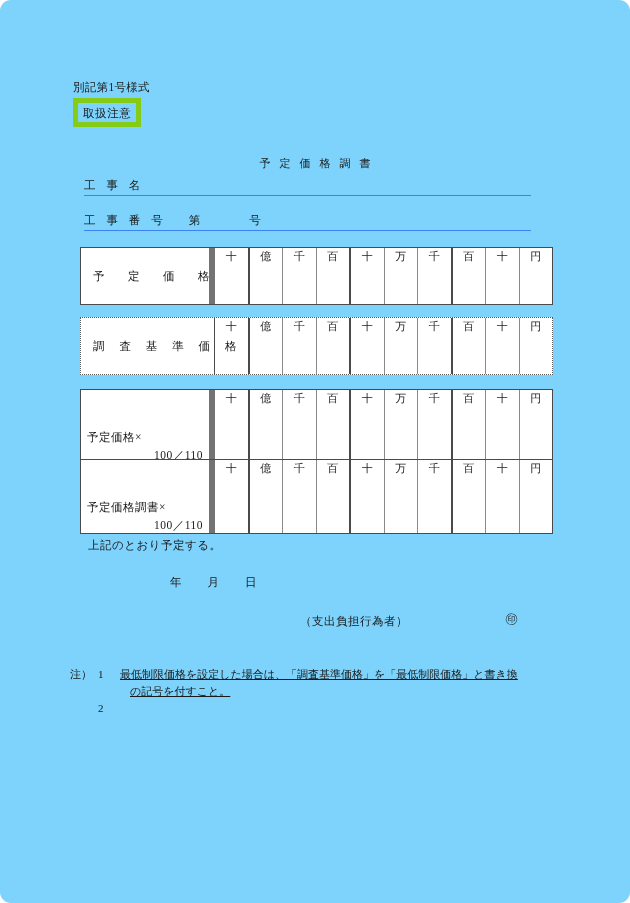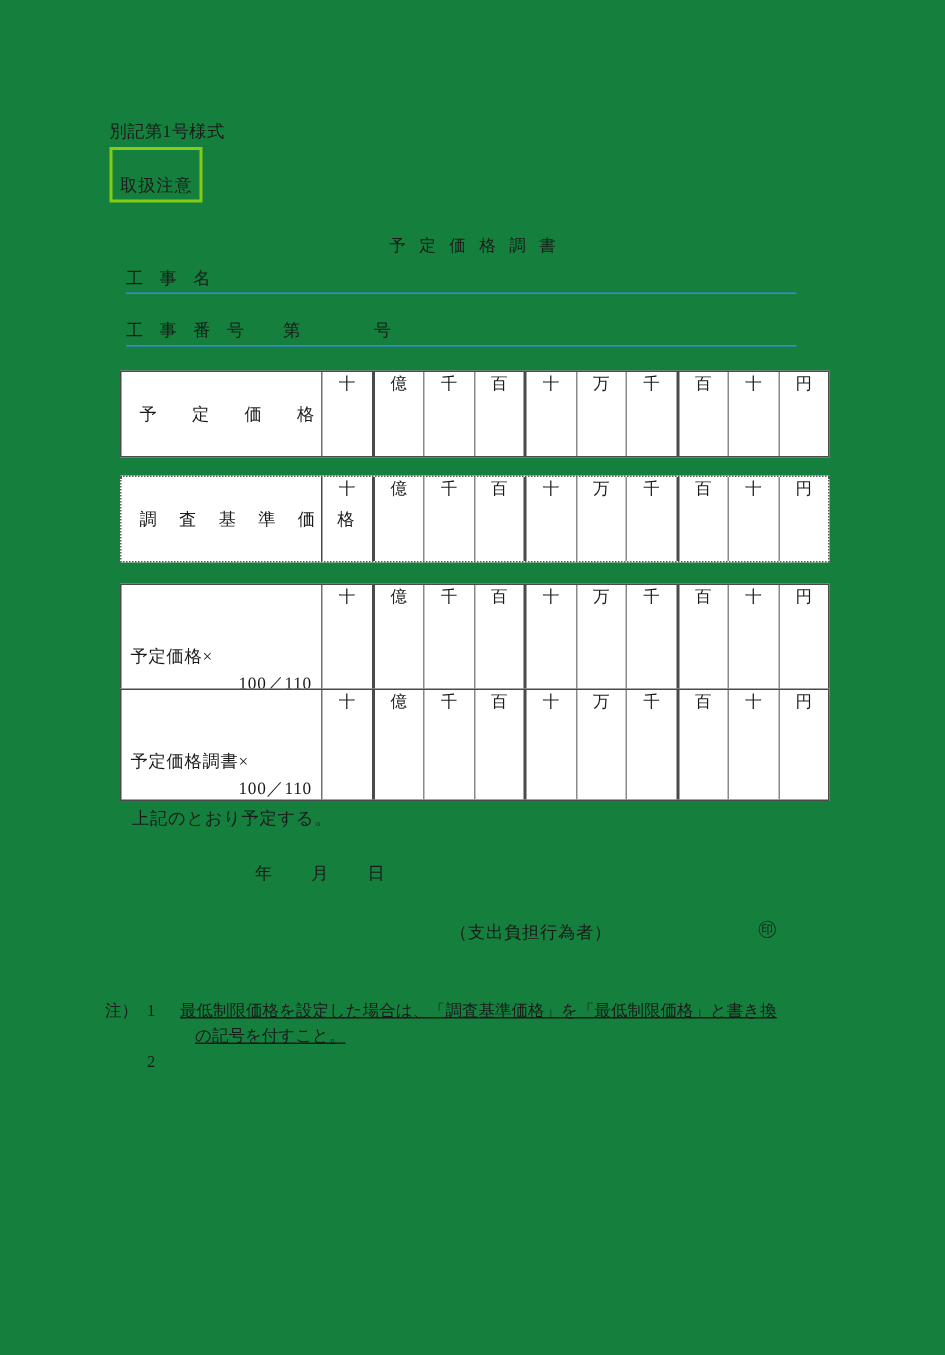--- a/index.html
+++ b/index.html
@@ -13,38 +13,39 @@
     height: 903px;
     position: relative;
     font-family: "Liberation Serif", "DejaVu Serif", serif;
     color: #1a1a1a;
     overflow: hidden;
   }
 
   .page {
     position: absolute;
     inset: 0;
-    background: #15803d;
+    background: #7dd3fc;
+    border-radius: 11px;
   }
 
   
   .form-code {
     position: absolute;
     left: 73px;
     top: 80px;
     font-size: 11.5px;
     letter-spacing: 0.3px;
     white-space: nowrap;
   }
   .handling-box {
     position: absolute;
     left: 73px;
     top: 98px;
-    border: 2px solid #84cc16;
-    padding: 18px 5px 3px 5px;
+    border: 5px solid #84cc16;
+    padding: 4px 5px 3px 5px;
     font-size: 11.5px;
     letter-spacing: 0.6px;
     line-height: 1.05;
     white-space: nowrap;
   }
 
   .doc-title {
     position: absolute;
     left: 0;
     right: 0;
@@ -83,21 +84,21 @@
     background: #fff;
   }
   .money-table--t1 { top: 247px; border: 1px solid #4a4a4a; }
   .money-table--t2 { top: 317px; border: 1px dotted #5a5a5a; }
   .money-table--t3 { top: 389px; border: 1px solid #4a4a4a; }
   .money-table--t4 { top: 459px; border: 1.6px solid #4a4a4a; }
 
   .mt-label {
     width: 134px;
     box-sizing: border-box;
-    border-right: 1px solid #737373;
+    border-right: 6px solid #737373;
     display: flex;
     flex-direction: column;
     justify-content: center;
     font-size: 11.5px;
     padding: 0 6px;
     min-height: 56px;
   }
   .money-table--t2 .mt-label { border-right: 1px solid #4a4a4a; }
 
   .mt-label-center {

